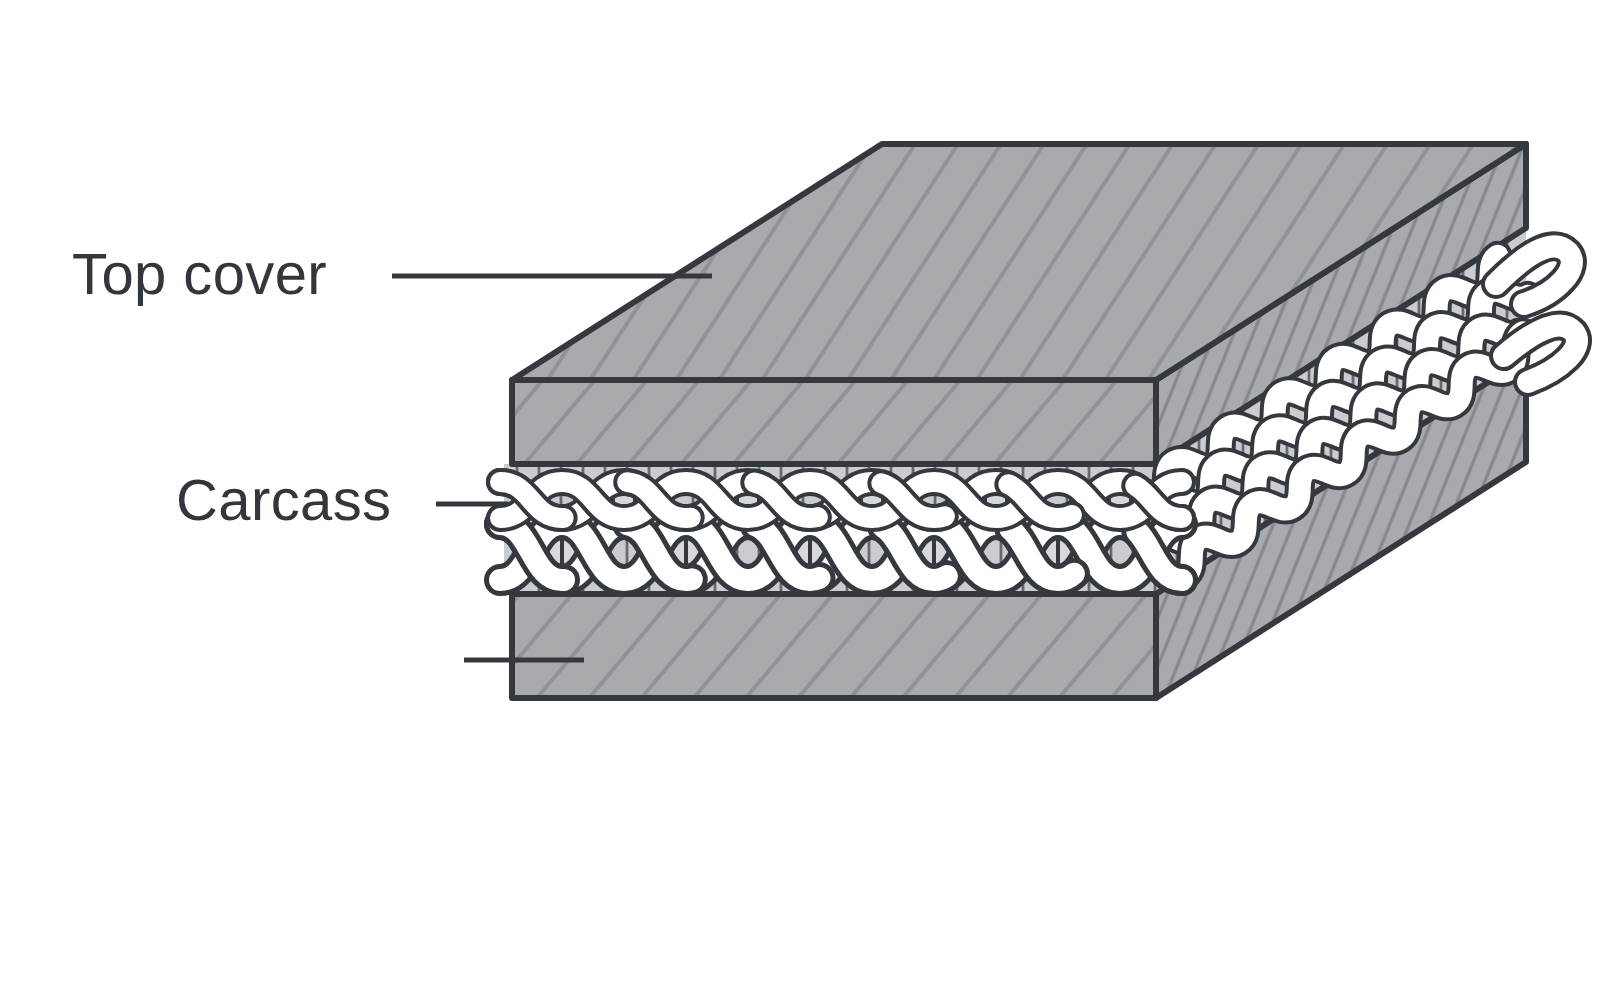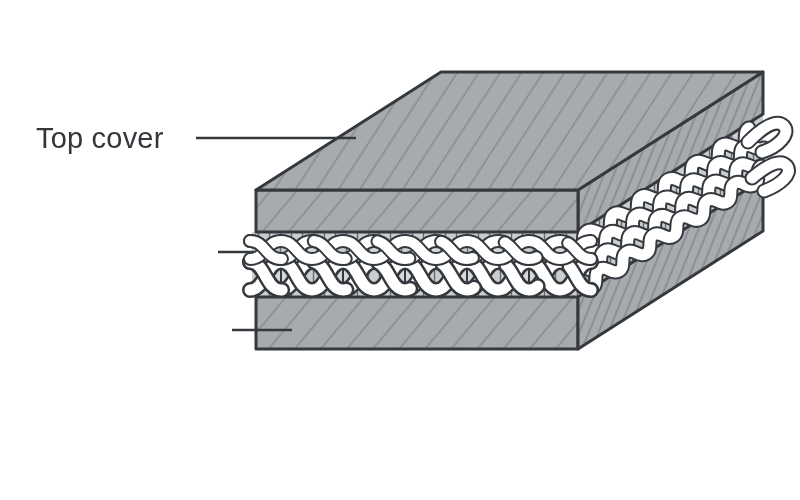--- a/index.html
+++ b/index.html
@@ -127,13 +127,14 @@
       </g>
 
     <g stroke-width="2.5" style="stroke:var(--outline)">
       <line x1="196" y1="138" x2="356" y2="138"></line>
       <line x1="218" y1="252" x2="254" y2="252"></line>
       <line x1="232" y1="330" x2="292" y2="330"></line>
     </g>
   </svg>
 
   <div class="label" style="left:36px;top:123px">Top cover</div>
+  <div class="label" style="left:88px;top:236px">Carcass</div>
 </div>
 
 </body></html>

